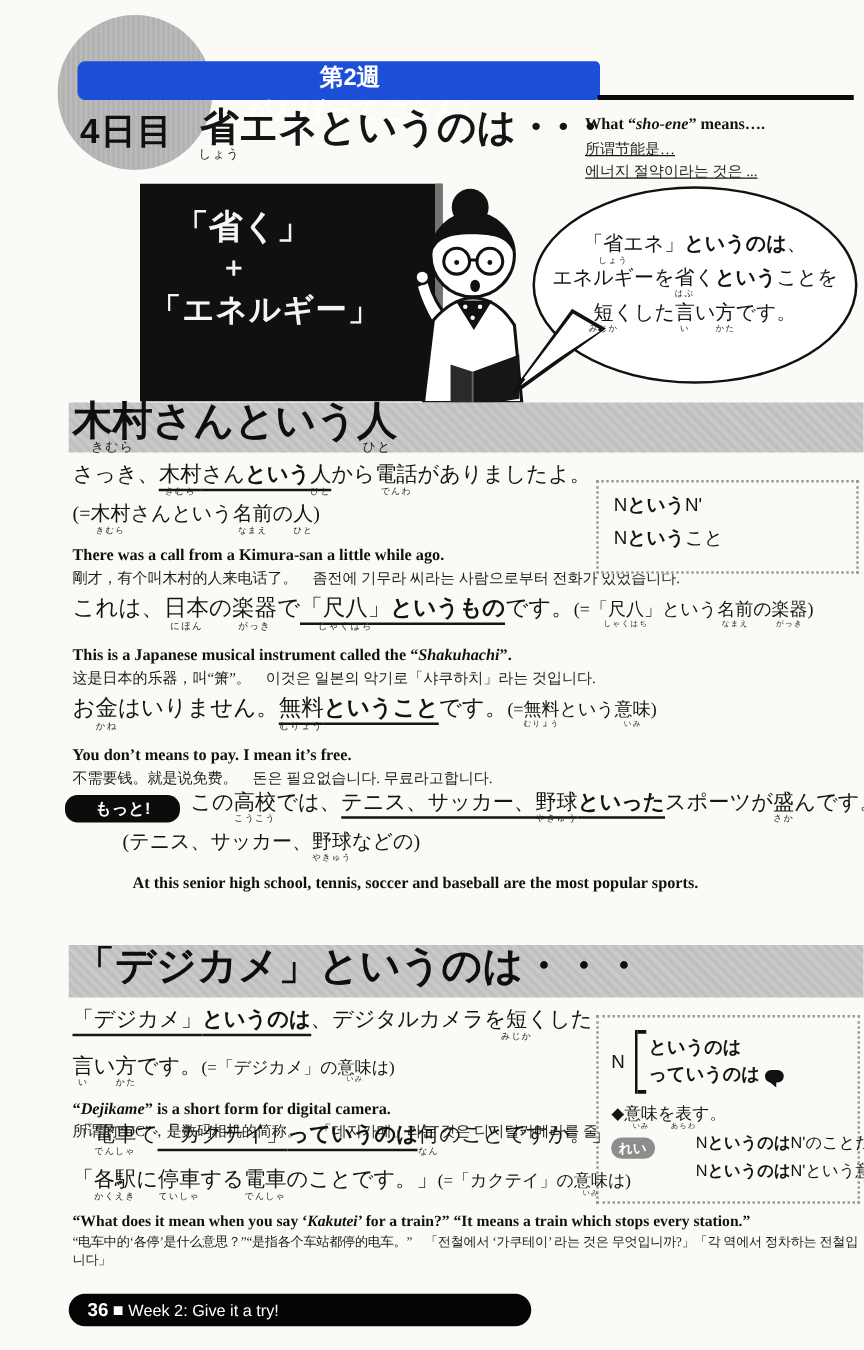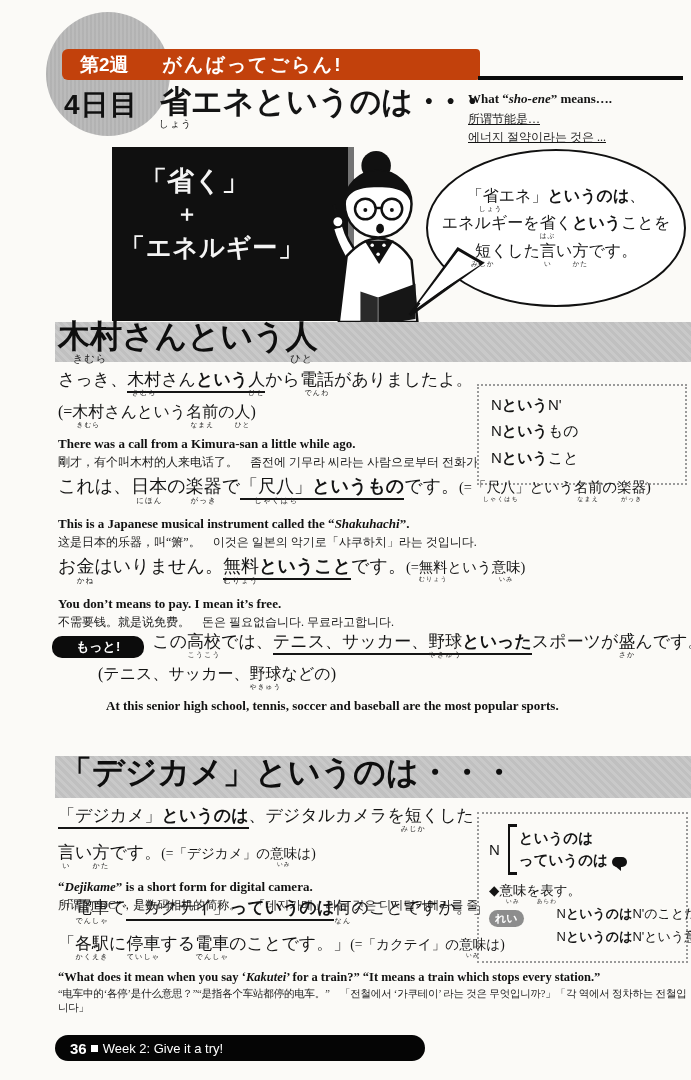--- a/index.html
+++ b/index.html
@@ -25,22 +25,22 @@
     letter-spacing:1px; color:#222; font-weight:normal;
     font-family:"Liberation Serif","DejaVu Serif",serif;
   }
   .jline { white-space:nowrap; }
 
   
   .day-circle { position:absolute; left:46px; top:12px; width:124px; height:124px;
     border-radius:50%; background:#b9b9b9;
     background-image:repeating-linear-gradient(90deg, rgba(0,0,0,0.035) 0 2px, rgba(255,255,255,0.03) 2px 4px); }
   .week-bar { position:absolute; left:62px; top:49px; width:418px; height:31px;
-    background:#c2410c; border-radius:6px 4px 4px 6px; display:flex; align-items:center;
-    color:#fff; font-family:"Liberation Sans","DejaVu Sans",sans-serif; font-weight:bold; }
+    background:#1d4ed8; border-radius:6px 4px 4px 6px; display:flex; align-items:center;
+    color:#fff; font-family:"Liberation Sans","DejaVu Sans",sans-serif; font-weight:bold;flex-direction:column; }
   .week-label { font-size:19px; padding-left:18px; }
   .week-title { font-size:19px; padding-left:34px; letter-spacing:2px; }
   .bar-line { position:absolute; left:478px; top:76px; width:205px; height:4px; background:#0b0b0b; }
   .day-label { position:absolute; left:64px; top:86px; font-size:28px; font-weight:bold;
     font-family:"Liberation Sans","DejaVu Sans",sans-serif; color:#101010; letter-spacing:1px; }
   .page-title { position:absolute; left:160px; top:84px; font-size:31px; font-weight:bold; white-space:nowrap; }
   .page-title .furi { font-size:0.32em; top:3.55em; }
   .page-title .seg:last-child { letter-spacing:-0.3em; }
   .note { position:absolute; left:468px; top:90px; width:220px; line-height:1.45;text-decoration:underline; }
   .note-en { font-size:13px; font-weight:bold; }
@@ -195,21 +195,20 @@
 
   <div class="ex ex1">
     <div class="ex-main jline"><span class="seg"><span class="base">さっき、</span></span><span class="seg"><span class="base u">木村</span><span class="furi">きむら</span></span><span class="seg"><span class="base u">さん</span></span><span class="seg b"><span class="base u">という</span></span><span class="seg"><span class="base u">人</span><span class="furi">ひと</span></span><span class="seg"><span class="base">から</span></span><span class="seg"><span class="base">電話</span><span class="furi">でんわ</span></span><span class="seg"><span class="base">がありましたよ。</span></span></div>
     <div class="ex-paren jline"><span class="seg"><span class="base">(=</span></span><span class="seg"><span class="base">木村</span><span class="furi">きむら</span></span><span class="seg"><span class="base">さんという</span></span><span class="seg"><span class="base">名前</span><span class="furi">なまえ</span></span><span class="seg"><span class="base">の</span></span><span class="seg"><span class="base">人</span><span class="furi">ひと</span></span><span class="seg"><span class="base">)</span></span></div>
     <div class="en">There was a call from a Kimura-san a little while ago.</div>
     <div class="cnkr">剛才，有个叫木村的人来电话了。　좀전에 기무라 씨라는 사람으로부터 전화가 있었습니다.</div>
   </div>
 
   <div class="dotted-box box1">
     <div class="jline"><span class="seg"><span class="base">N</span></span><span class="seg b"><span class="base">という</span></span><span class="seg"><span class="base">N'</span></span></div>
-    <div class="jline"><span class="seg"><span class="base">N</span></span><span class="seg b"><span class="base">という</span></span><span class="seg"><span class="base">もの</span></span></div>
     <div class="jline"><span class="seg"><span class="base">N</span></span><span class="seg b"><span class="base">という</span></span><span class="seg"><span class="base">こと</span></span></div>
   </div>
 
   <div class="ex ex2">
     <div class="ex-main jline"><span class="seg"><span class="base">これは、</span></span><span class="seg"><span class="base">日本</span><span class="furi">にほん</span></span><span class="seg"><span class="base">の</span></span><span class="seg"><span class="base">楽器</span><span class="furi">がっき</span></span><span class="seg"><span class="base">で</span></span><span class="seg"><span class="base u">「</span></span><span class="seg"><span class="base u">尺八</span><span class="furi">しゃくはち</span></span><span class="seg"><span class="base u">」</span></span><span class="seg b"><span class="base u">というもの</span></span><span class="seg"><span class="base">です。</span></span><span class="seg sm"><span class="base">(=「</span></span><span class="seg sm"><span class="base">尺八</span><span class="furi">しゃくはち</span></span><span class="seg sm"><span class="base">」という</span></span><span class="seg sm"><span class="base">名前</span><span class="furi">なまえ</span></span><span class="seg sm"><span class="base">の</span></span><span class="seg sm"><span class="base">楽器</span><span class="furi">がっき</span></span><span class="seg sm"><span class="base">)</span></span></div>
     <div class="en"><span class="seg"><span class="base">This is a Japanese musical instrument called the “</span></span><span class="seg i"><span class="base">Shakuhachi</span></span><span class="seg"><span class="base">”.</span></span></div>
     <div class="cnkr">这是日本的乐器，叫“箫”。　이것은 일본의 악기로「샤쿠하치」라는 것입니다.</div>
   </div>
 
   <div class="ex ex3">

